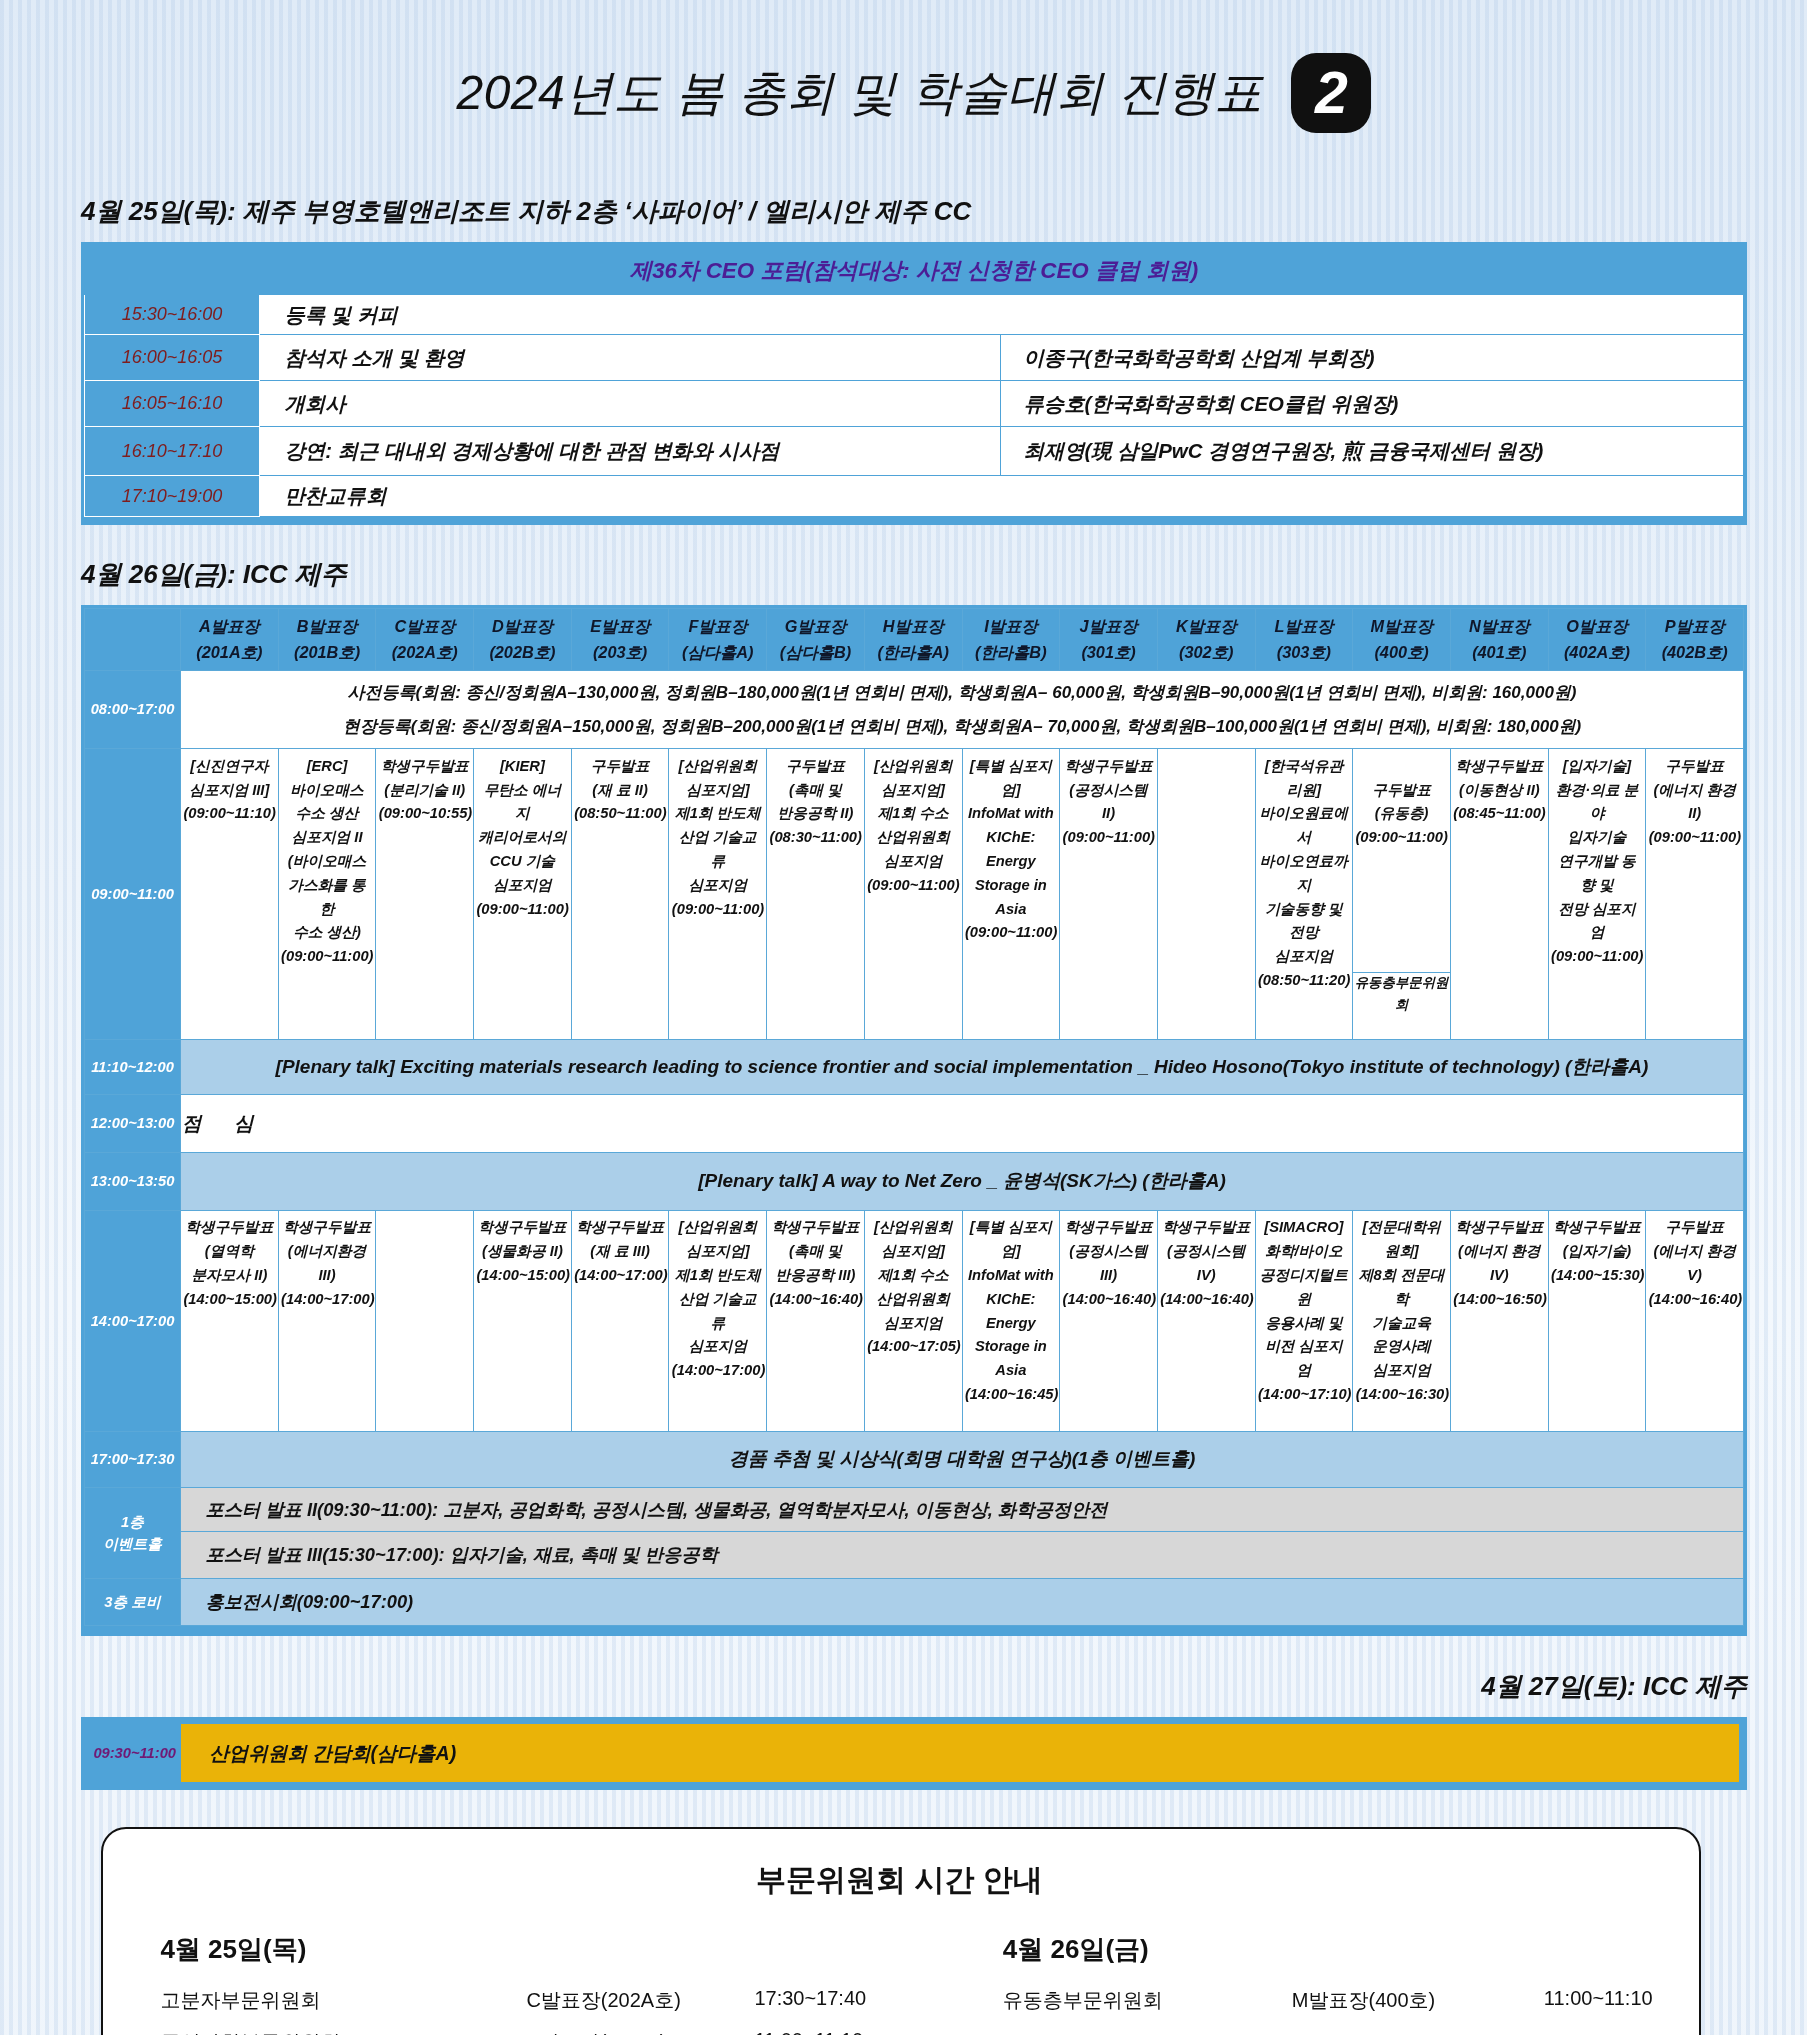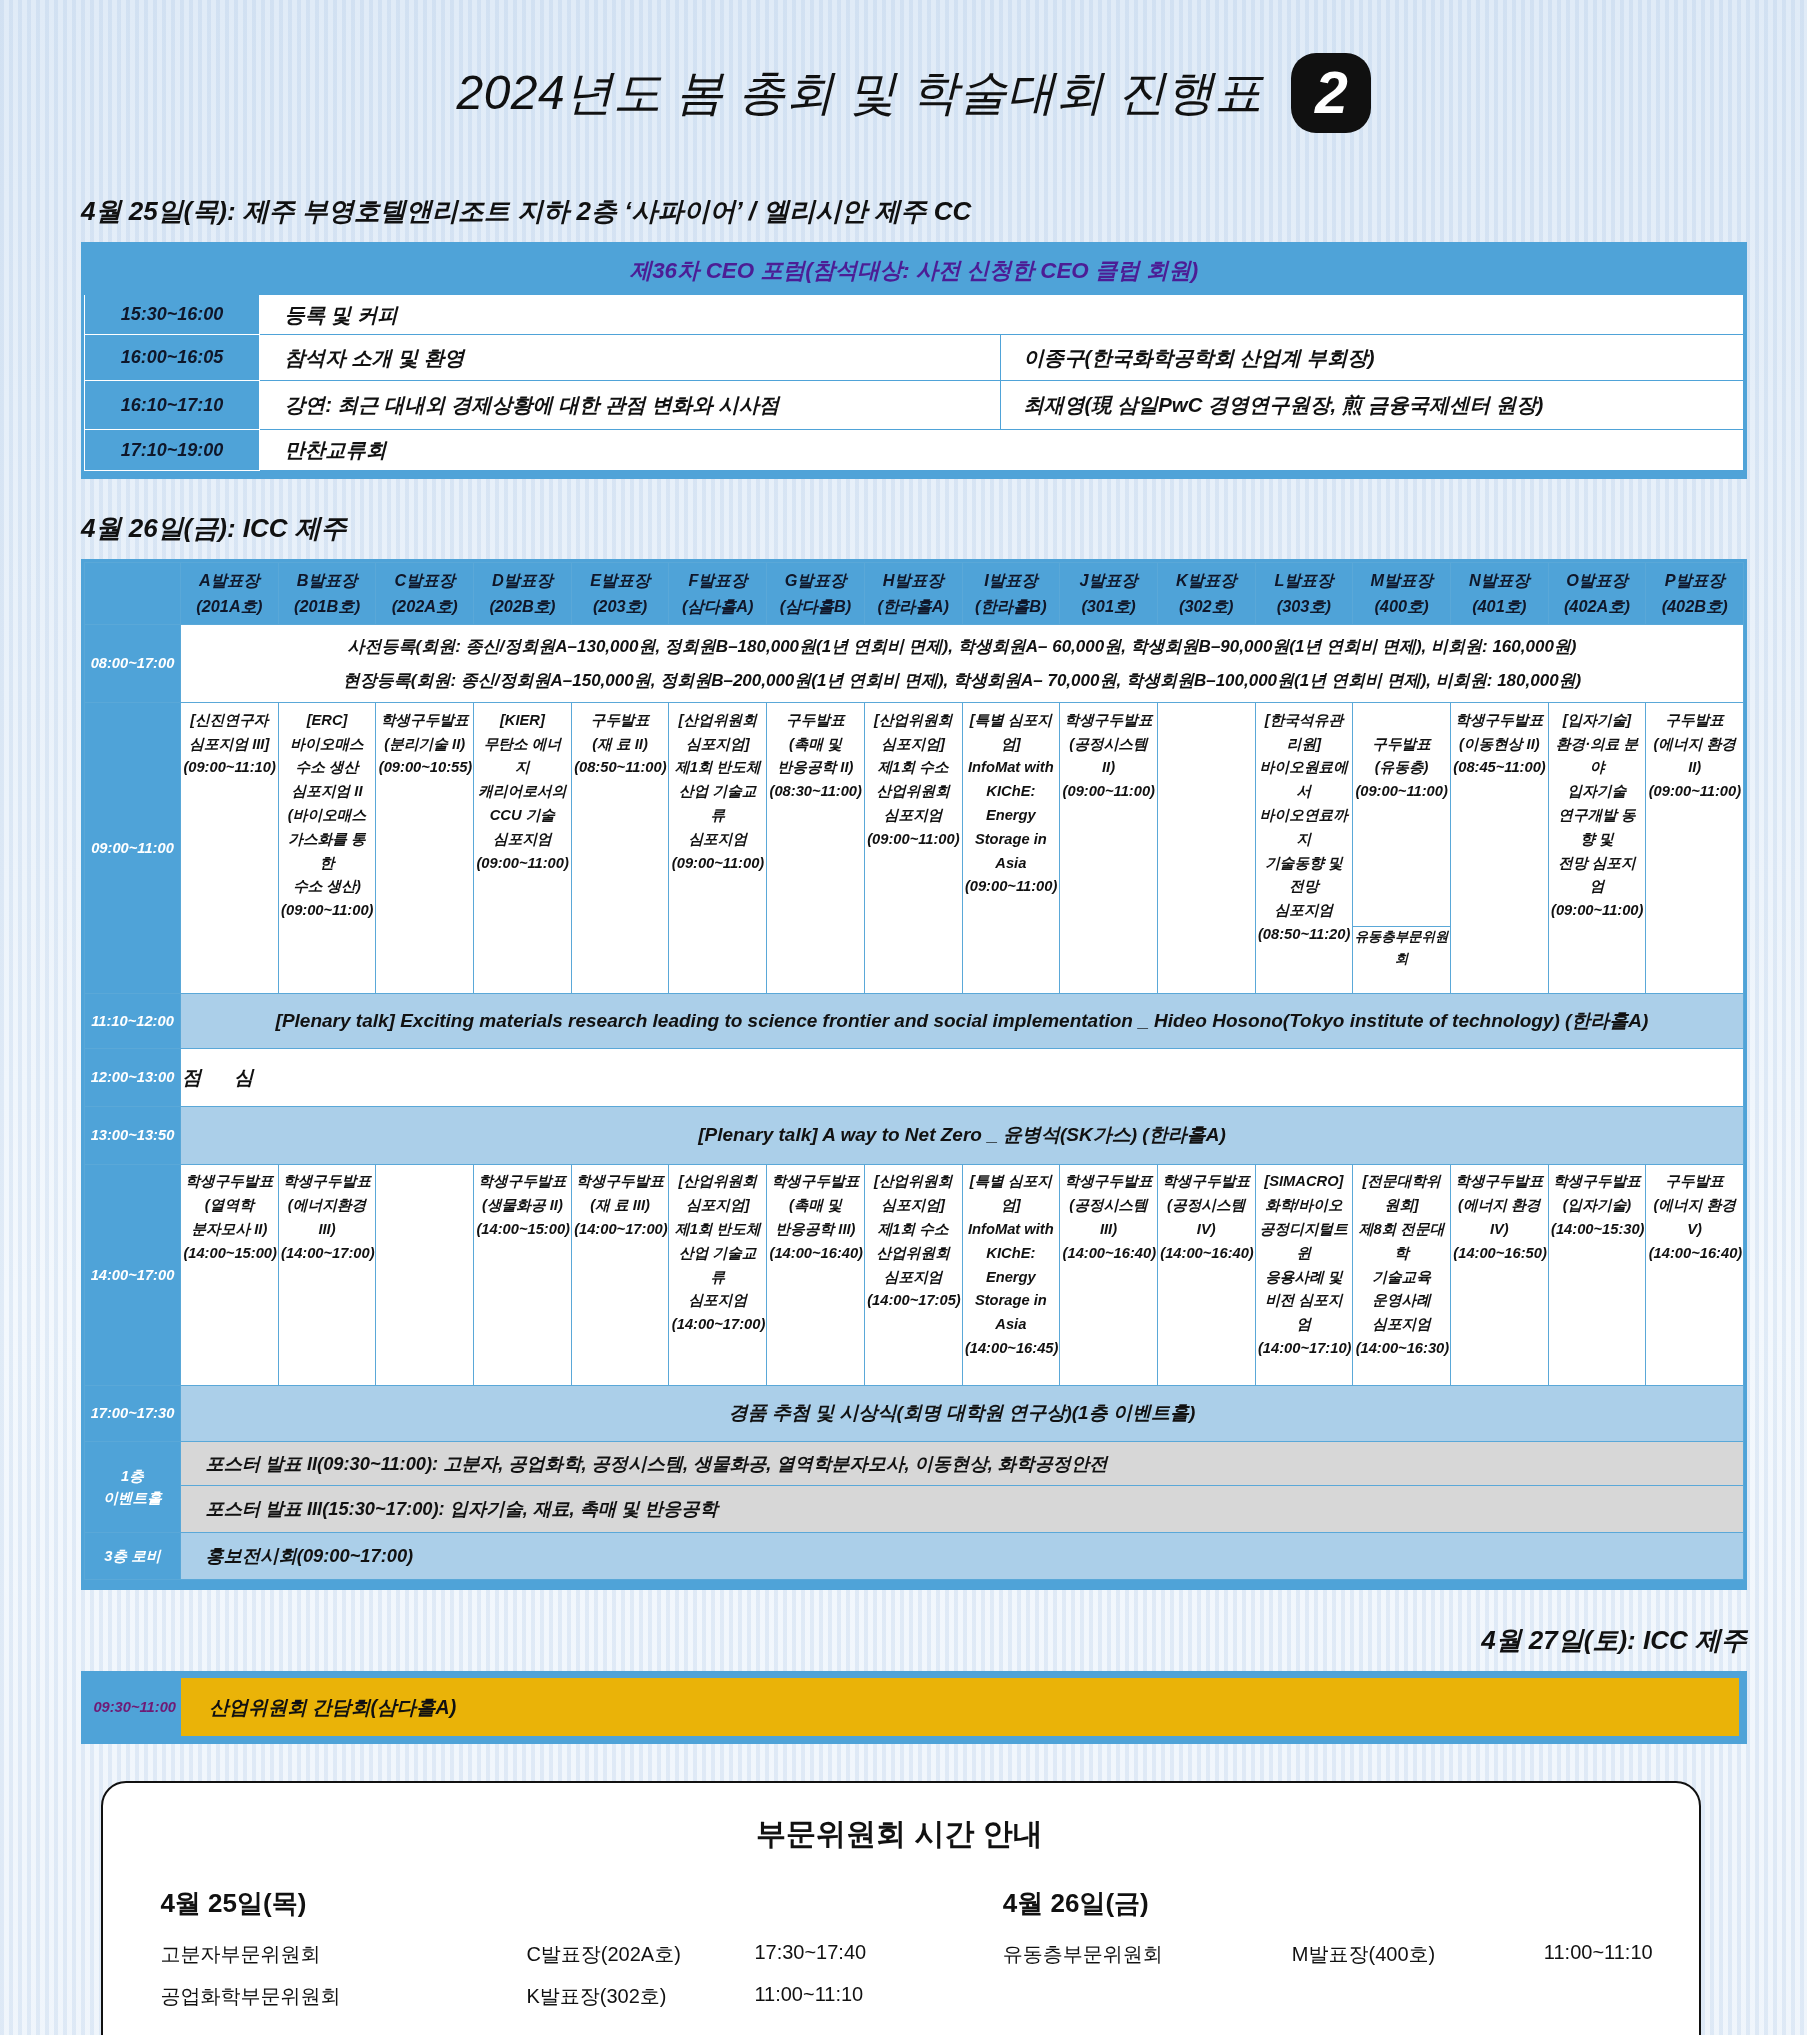--- a/index.html
+++ b/index.html
@@ -27,21 +27,21 @@
     display:flex;align-items:center;justify-content:center;font-size:59px;font-weight:900;font-style:italic;}
   
   .day-heading{font-size:26px;font-weight:800;font-style:italic;margin:61px 0 13px 0;}
   .day-heading.h2{margin-top:32px;}
   .day-heading.h3{margin-top:33px;text-align:right;}
   
   .frame1{border:3.3px solid var(--blue);border-bottom-width:8.1px;background:#fff;}
   table.ceo{width:100%;border-collapse:collapse;table-layout:fixed;}
   table.ceo th,table.ceo td{border:1.6px solid var(--blue);}
   table.ceo th.head{height:46px;background:var(--blue);color:#4c1d95;font-size:22.4px;font-weight:800;font-style:italic;text-align:center;}
-  table.ceo td.t{width:175px;background:var(--blue);color:#0f172a;font-size:18px;font-weight:700;font-style:italic;text-align:center;border-color:#fff;margin-left:8px;}
+  table.ceo td.t{width:175px;background:var(--blue);color:#7f1d1d;font-size:18px;font-weight:400;font-style:italic;text-align:center;border-color:#fff;margin-left:8px;}
   table.ceo td.a{font-size:20.4px;font-weight:800;font-style:italic;text-align:left;padding-left:24.4px;}
   table.ceo td.s{font-size:20.4px;font-weight:800;font-style:italic;text-align:left;padding-left:22.4px;}
   
   .frame2{border:3.3px solid var(--blue);border-bottom-width:10.6px;background:#fff;}
   table.grid{width:100%;border-collapse:collapse;table-layout:fixed;}
   table.grid th,table.grid td{border:1.2px solid var(--blue-b);}
   th.venue{height:59px;background:var(--blue);color:#0f172a;font-size:16.3px;font-weight:800;font-style:italic;
     text-align:center;vertical-align:middle;line-height:1.55;white-space:pre-line;border:1.6px solid #fff;}
   th.corner{background:var(--blue);border:1.6px solid #fff;}
   td.time2{background:var(--blue);color:#fff;font-size:14.7px;font-weight:700;font-style:italic;text-align:center;
@@ -104,20 +104,25 @@
           <th class="head" colspan="3">제36차 CEO 포럼(참석대상: 사전 신청한 CEO 클럽 회원)</th>
         </tr>
         <tr>
           <td class="t" style="height:37px">15:30~16:00</td>
           <td class="a" colspan="2">등록 및 커피</td>
         </tr>
         <tr>
           <td class="t" style="height:43px">16:00~16:05</td>
           <td class="a">참석자 소개 및 환영</td>
           <td class="s">이종구(한국화학공학회 산업계 부회장)</td>
+        </tr>
+        <tr>
+          <td class="t" style="height:43px">16:05~16:10</td>
+          <td class="a">개회사</td>
+          <td class="s">류승호(한국화학공학회 CEO클럽 위원장)</td>
         </tr>
         <tr>
           <td class="t" style="height:46px">16:10~17:10</td>
           <td class="a">강연: 최근 대내외 경제상황에 대한 관점 변화와 시사점</td>
           <td class="s">최재영(現 삼일PwC 경영연구원장, 煎 금융국제센터 원장)</td>
         </tr>
         <tr>
           <td class="t" style="height:38px">17:10~19:00</td>
           <td class="a" colspan="2">만찬교류회</td>
         </tr>

